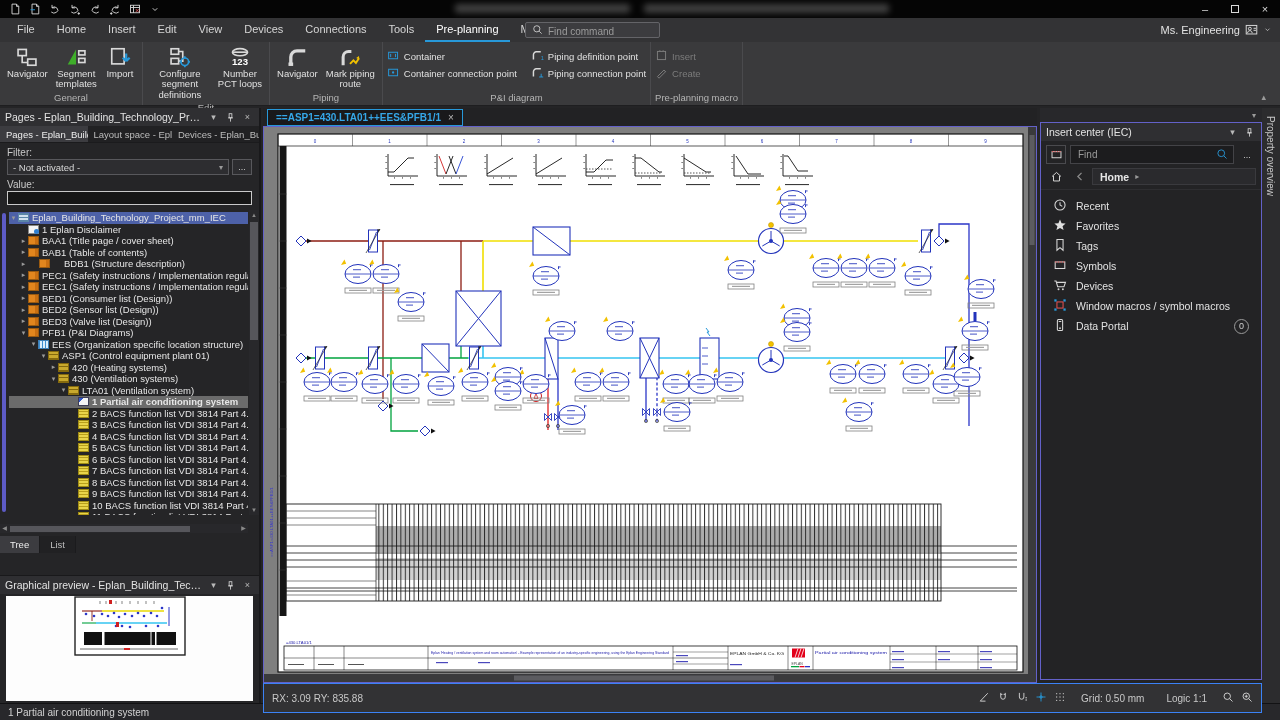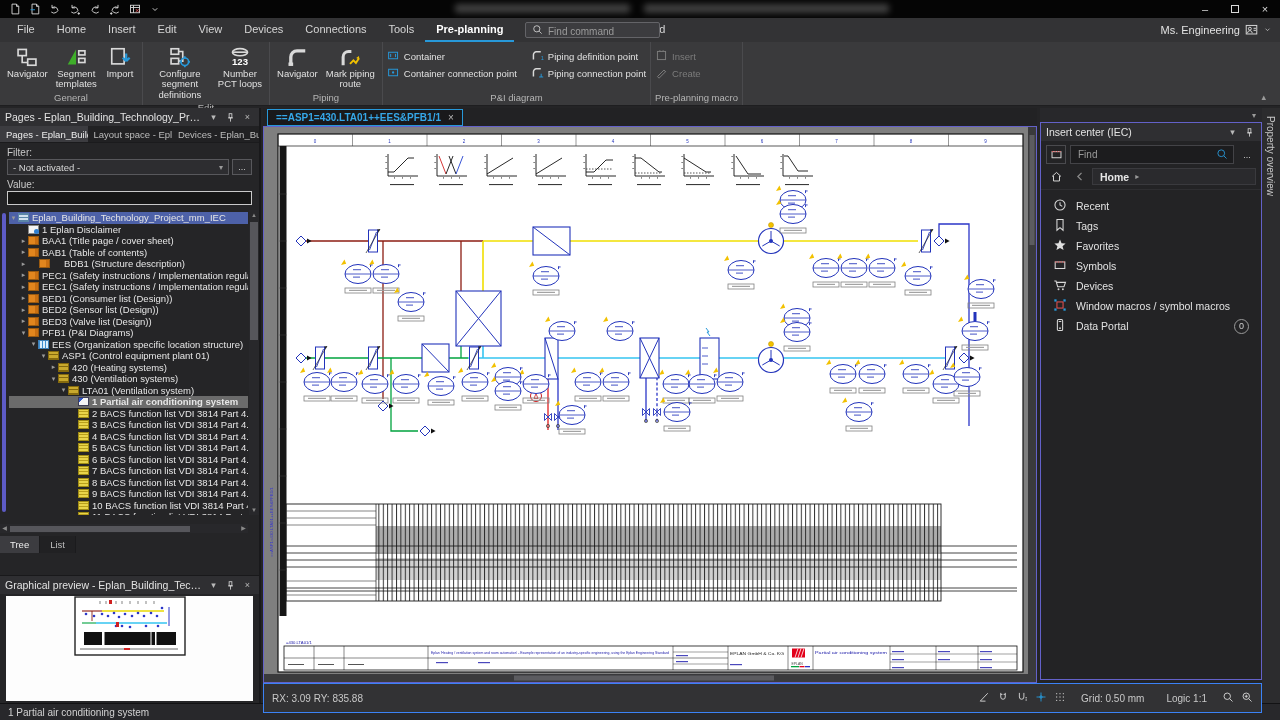--- a/index.html
+++ b/index.html
@@ -13,21 +13,21 @@
   .blurwrap{position:absolute;left:455px;top:4px;display:flex;gap:14px;}
   .blur-block{display:block;height:9px;background:#8a8a8a;opacity:.45;filter:blur(3px);border-radius:2px;}
   .wincontrols{position:absolute;right:0;top:0;height:18px;display:flex;}
   .wc{width:30px;height:18px;display:flex;align-items:center;justify-content:center;color:#d8d8d8;font-size:11px;}
   .wc-max i{display:block;width:8px;height:8px;border:1px solid #d8d8d8;}
 
   
   .menurow{position:absolute;left:0;top:18px;width:1280px;height:24px;background:#333335;display:flex;align-items:stretch;}
   .menutabs{display:flex;align-items:stretch;padding-left:6px;}
   .mtab{padding:0 11px;display:flex;align-items:center;color:#d6d6d6;font-size:11px;border-bottom:2px solid transparent;}
-  .mtab.active{color:#ffffff;font-weight:bold;border-bottom:2px solid #2798d9;}
+  .mtab.active{color:#ffffff;font-weight:normal;border-bottom:2px solid #2798d9;}
   .findbox{position:absolute;left:525px;top:4px;width:135px;height:16px;background:#3c3c3f;border:1px solid #646468;border-radius:2px;display:flex;align-items:flex-end;gap:5px;padding:0 6px;color:#9b9b9b;font-size:10px;}
   .userarea{position:absolute;right:8px;top:2px;height:20px;display:flex;align-items:center;gap:5px;color:#e2e2e2;font-size:11px;}
 
   
   .ribbon{position:absolute;left:0;top:42px;width:1280px;height:64px;background:#3a3a3c;border-bottom:1px solid #1e1e20;display:flex;align-items:stretch;}
   .rgroup{display:flex;flex-direction:column;border-right:1px solid #4a4a4d;padding:2px 4px 0 4px;}
   .ritems{flex:1;display:flex;align-items:flex-start;gap:2px;}
   .ritems.grid{display:grid;grid-template-rows:16px 16px;grid-auto-flow:column;column-gap:14px;row-gap:1px;align-items:center;margin-top:4px;}
   .rglabel{height:14px;text-align:center;color:#b5b5b5;font-size:9.5px;line-height:13px;}
   .rbig{display:flex;flex-direction:column;align-items:center;width:auto;max-width:66px;min-width:36px;padding:1px 3px;color:#e0e0e0;}
@@ -1347,29 +1347,29 @@
     <div class="ic-items" id="ic-items">
         <div class="ic-item">
           <span><svg width="14" height="14" viewBox="0 0 16 16" fill="none" stroke="#d9d9d9" stroke-width="1.2">
               <circle cx="8" cy="8" r="5.8"></circle>
               <path d="M8 4.8 V8 l2.6 1.6"></path>
             </svg></span>
           <span>Recent</span>
         </div>
         <div class="ic-item">
           <span><svg width="14" height="14" viewBox="0 0 16 16" fill="none" stroke="#d9d9d9" stroke-width="1.2">
+              <path d="M8 1.8 L9.8 6 L14.4 6.3 L10.9 9.3 L12.1 13.8 L8 11.3 L3.9 13.8 L5.1 9.3 L1.6 6.3 L6.2 6 Z" fill="#e0e0e0" stroke="none"></path>
+            </svg></span>
+          <span>Favorites</span>
+        </div>
+        <div class="ic-item">
+          <span><svg width="14" height="14" viewBox="0 0 16 16" fill="none" stroke="#d9d9d9" stroke-width="1.2">
               <path d="M4.5 1.8 h7 V14 l-3.5-3 L4.5 14 Z"></path>
             </svg></span>
           <span>Tags</span>
-        </div>
-        <div class="ic-item">
-          <span><svg width="14" height="14" viewBox="0 0 16 16" fill="none" stroke="#d9d9d9" stroke-width="1.2">
-              <path d="M8 1.8 L9.8 6 L14.4 6.3 L10.9 9.3 L12.1 13.8 L8 11.3 L3.9 13.8 L5.1 9.3 L1.6 6.3 L6.2 6 Z" fill="#e0e0e0" stroke="none"></path>
-            </svg></span>
-          <span>Favorites</span>
         </div>
         <div class="ic-item">
           <span><svg width="14" height="14" viewBox="0 0 16 16" fill="none" stroke="#d9d9d9" stroke-width="1.2">
               <rect x="2.5" y="4.5" width="11" height="7.5"></rect>
               <path d="M2.5 4.5 h11" stroke="#e04040" stroke-dasharray="1.6 1.4"></path>
             </svg></span>
           <span>Symbols</span>
         </div>
         <div class="ic-item">
           <span><svg width="14" height="14" viewBox="0 0 16 16" fill="none" stroke="#d9d9d9" stroke-width="1.2">

